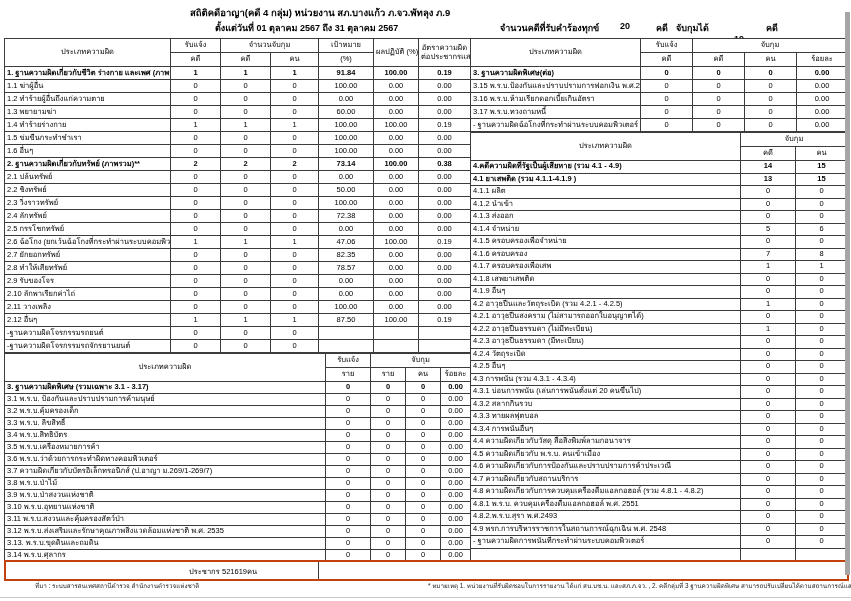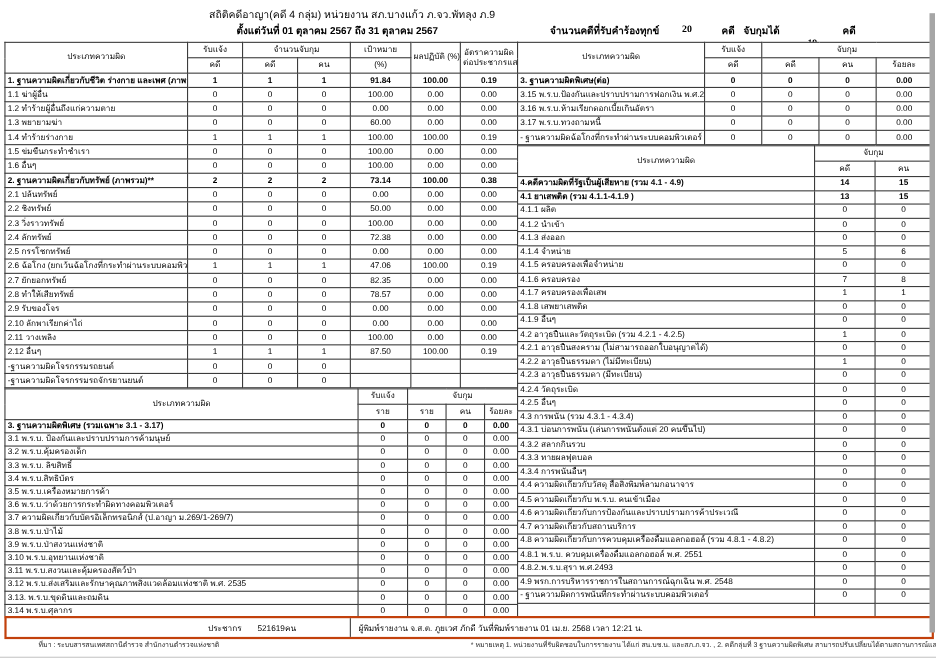--- a/index.html
+++ b/index.html
@@ -1,23 +1,23 @@
 <!DOCTYPE html>
 <html><head>
 <meta charset="utf-8">
 <style>
   html,body{margin:0;padding:0;}
   body{
     width:851px;height:601px;background:#ffffff;position:relative;
     font-family:"Liberation Sans","DejaVu Sans",sans-serif;color:#000;overflow:hidden;
   }
   .abs{position:absolute;}
-  .title1{font-size:9.5px;font-weight:normal;white-space:nowrap;}
+  .title1{font-size:9.5px;font-weight:bold;white-space:nowrap;}
   .title2{font-size:9px;font-weight:bold;white-space:nowrap;}
-  .hnum{font-size:9px;font-weight:bold;white-space:nowrap;font-family:Liberation Serif, serif;}
+  .hnum{font-size:9px;font-weight:bold;white-space:nowrap;}
 
   table.tbl{border-collapse:collapse;table-layout:fixed;background:#fff;}
   table.tbl th, table.tbl td{
     border:1px solid #3c3c3c;font-weight:normal;font-size:7.5px;line-height:1.15;
     padding:0 2px;overflow:hidden;white-space:nowrap;vertical-align:middle;
   }
   table.tbl th{font-size:7.5px;margin-left:45px;}
   td.name{text-align:left;}
   td.num{text-align:center;}
   tr.sec td{font-weight:bold;border-top:1.6px solid #000;}
@@ -726,23 +726,22 @@
             <td class="name"></td>
             <td class="num"></td>
             <td class="num"></td>
           </tr>
         </tbody>
     </table>
   </div>
 
   <div class="footer-row">
     <span style="left:183px;">ประชากร</span>
-    <span style="left:228px;">521619คน</span>
+    <span style="left:216px;">521619คน</span>
     <div class="divider"></div>
-    <span style="left:320px;">ผู้พิมพ์รายงาน จ.ส.ต. ภูยเวศ ภักดี  วันที่พิมพ์รายงาน 01 เม.ย. 2568  เวลา 12:21 น.</span>
   </div>
 
   <div class="abs note" style="left:35px;top:581px;">ที่มา : ระบบสารสนเทศสถานีตำรวจ สำนักงานตำรวจแห่งชาติ</div>
   <div class="abs note" style="left:428px;top:581px;">* หมายเหตุ  1. หน่วยงานที่รับผิดชอบในการรายงาน ได้แก่ สน.บช.น. และสภ.ภ.จว. , 2. คดีกลุ่มที่ 3 ฐานความผิดพิเศษ สามารถปรับเปลี่ยนได้ตามสถานการณ์และนโยบายของ ตร.</div>
 
   <div class="bottom-line"></div>
   <div class="scroll-strip"></div>
 </div>
 
 </body></html>

